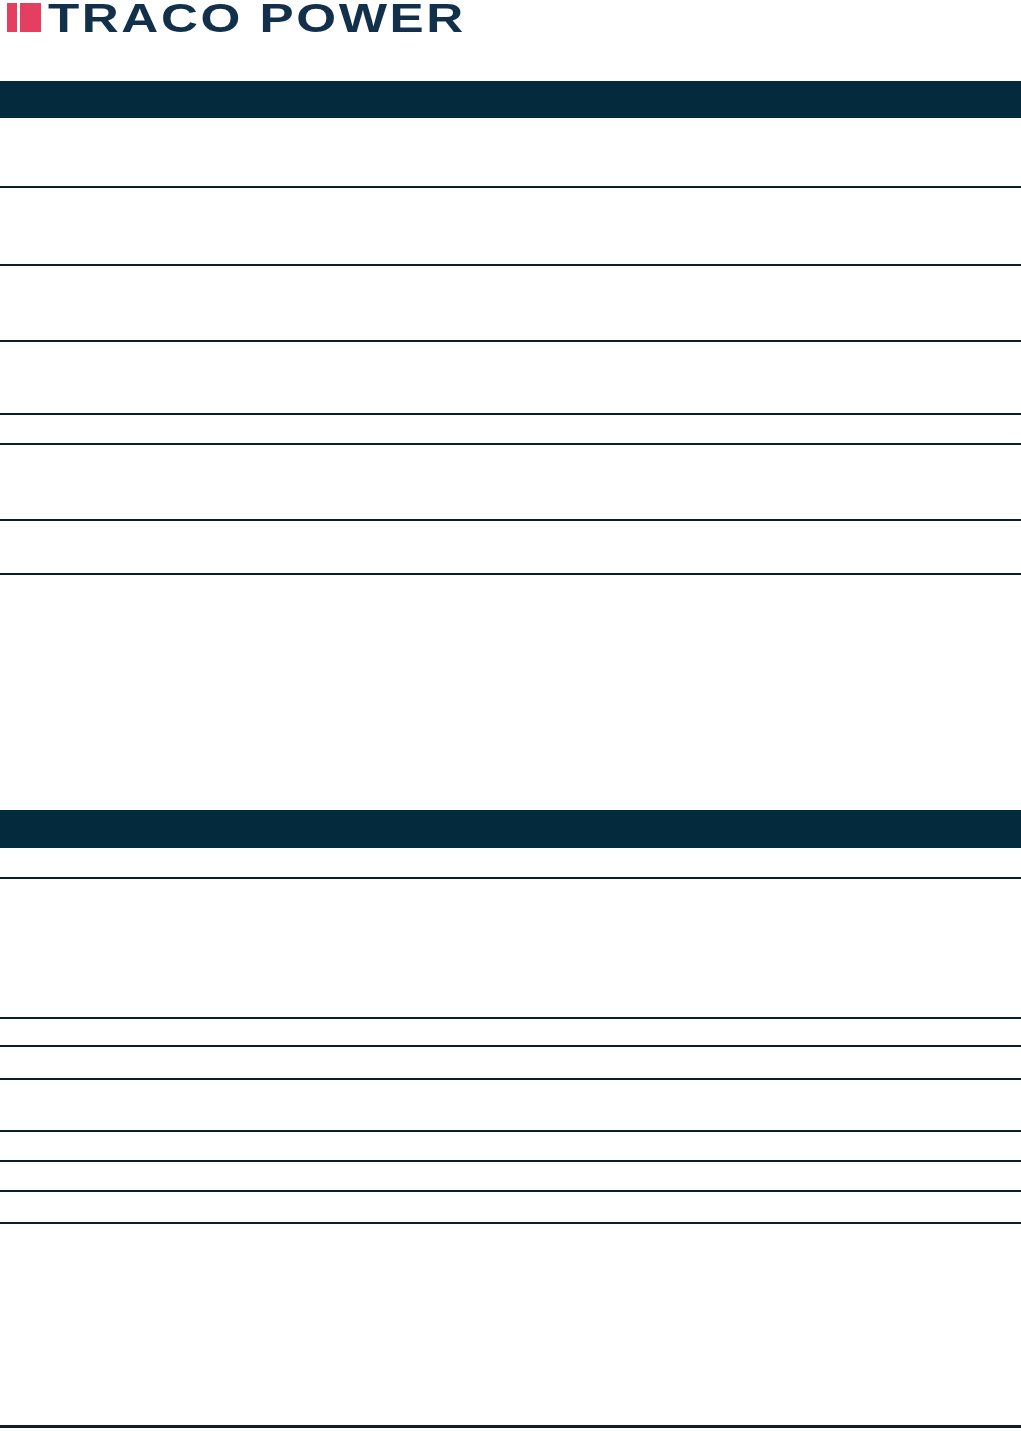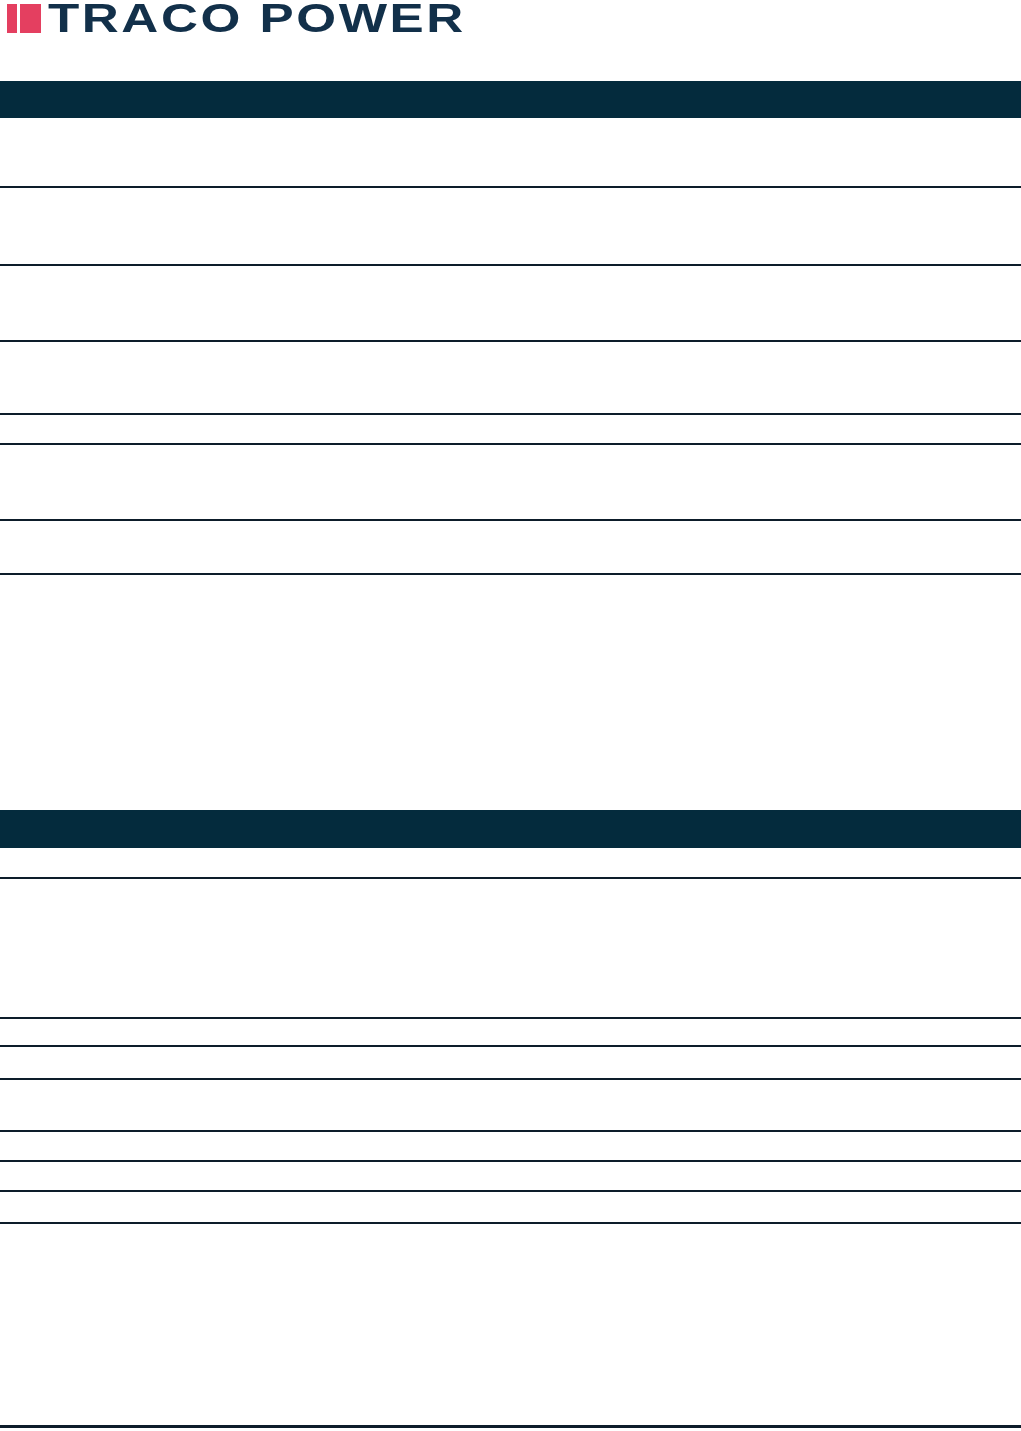--- a/index.html
+++ b/index.html
@@ -19,21 +19,21 @@
     overflow:hidden;
     font-family:"Liberation Sans", sans-serif;
   }
   
   .logo{
     position:absolute;
     left:7px;
     top:3px;
     height:30px;
     display:flex;
-    align-items:flex-end;
+    align-items:flex-start;
   }
   .logo-bars{
     display:flex;
     height:29px;
     align-items:stretch;
   }
   .logo-bar-thin{
     width:10px;
     background:var(--brand-red);
     margin-right:3px;

